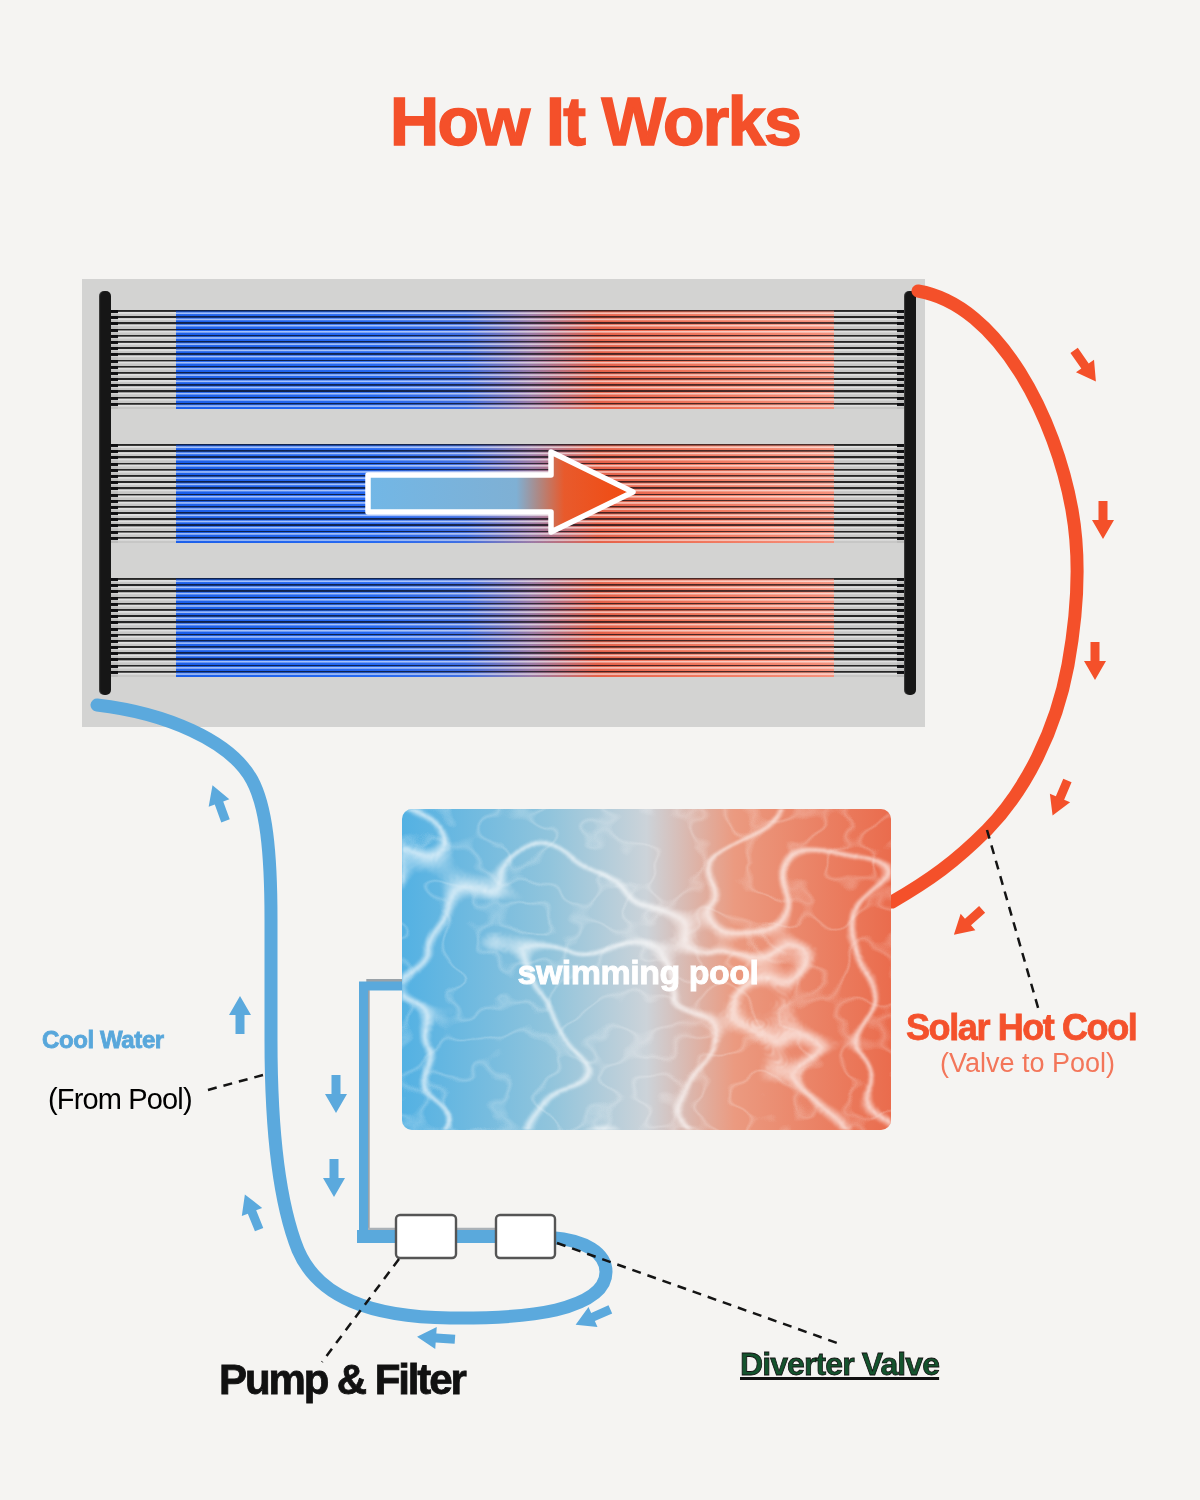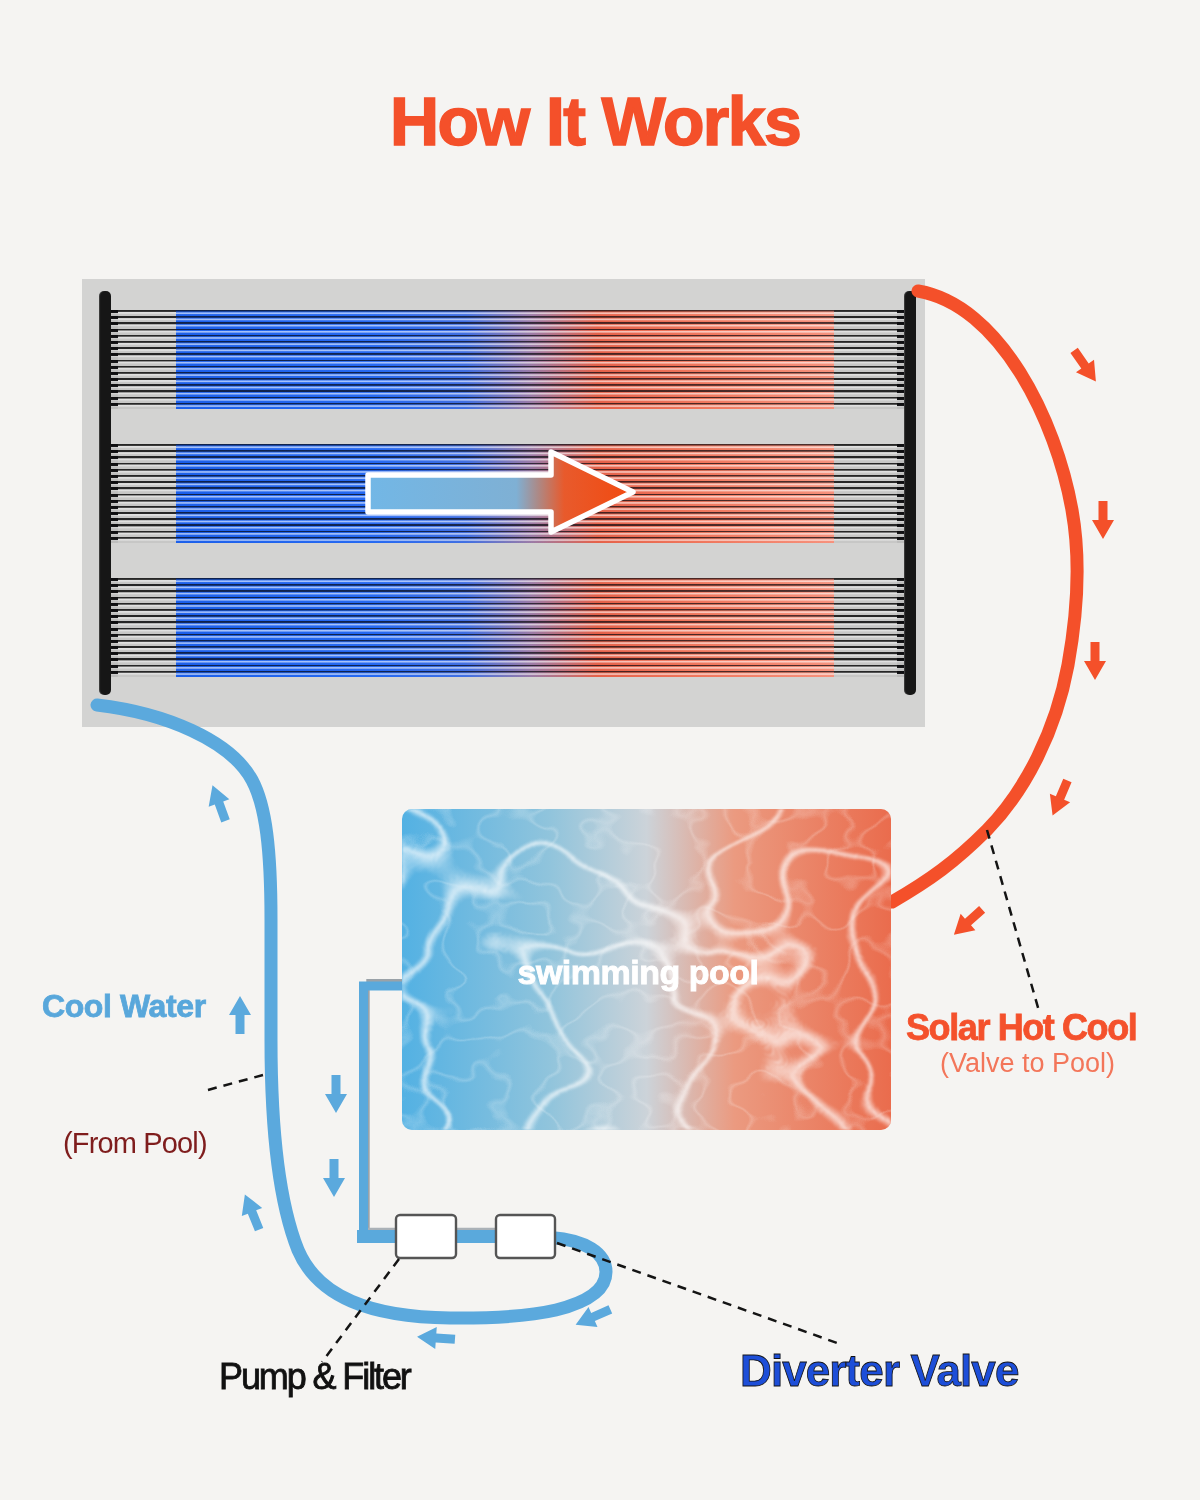--- a/index.html
+++ b/index.html
@@ -27,26 +27,26 @@
         rgba(10,10,16,0.0) 6.19px),
      linear-gradient(90deg, #1a5eea 0%, #2468f2 30%, #3f6ee2 44%, #9a7aa6 54%,
         #e56048 64%, #f0765c 80%, #f6917c 100%);}
   #r1{top:310px;} #r2{top:444px;} #r3{top:578px;}
   .dots{top:0;width:7px;height:99px;background:
      repeating-linear-gradient(180deg, rgba(12,12,14,0.95) 0px, rgba(12,12,14,0.95) 3px,
         rgba(150,150,150,0.2) 3px, rgba(150,150,150,0.2) 6.19px);}
   .dotl{left:0;} .dotr{left:786px;}
   
   .lbl{white-space:nowrap;}
-  #coolw{left:42px;top:988px;font-size:32px;font-weight:bold;color:#58a7db;-webkit-text-stroke:0.8px #58a7db;letter-spacing:-0.4px;}
-  #frompool{left:63px;top:1083px;font-size:29px;color:#7f1d1d;letter-spacing:-0.85px;margin-top:44px;}
+  #coolw{left:42px;top:1026px;font-size:24px;font-weight:bold;color:#58a7db;-webkit-text-stroke:0.8px #58a7db;letter-spacing:-0.4px;}
+  #frompool{left:48px;top:1083px;font-size:29px;color:#000000;letter-spacing:-0.85px;}
   #solarhw{left:906px;top:1007px;font-size:36px;font-weight:bold;color:#f4512c;letter-spacing:-1.4px;-webkit-text-stroke:0.8px #f4512c;}
   #returnp{left:940px;top:1048px;font-size:27px;color:#f3765a;}
-  #pumpf{left:219px;top:1356px;font-size:36px;font-weight:normal;color:#111;letter-spacing:-2.1px;-webkit-text-stroke:0.8px #111;}
-  #divv{left:740px;top:1346px;font-size:44px;font-weight:bold;color:#1d4ed8;letter-spacing:-0.9px;-webkit-text-stroke:0.8px #111;}
+  #pumpf{left:219px;top:1356px;font-size:42px;font-weight:bold;color:#111;letter-spacing:-2.1px;-webkit-text-stroke:0.8px #111;}
+  #divv{left:740px;top:1346px;font-size:32px;font-weight:bold;color:#14532d;letter-spacing:-0.9px;text-decoration:underline;-webkit-text-stroke:0.8px #111;}
 </style>
 </head>
 <body>
   <div class="abs" id="pbox"></div>
   <div class="abs row" id="r1">
     <div class="abs grayz gl"></div>
     <div class="abs tube"></div>
     <div class="abs grayz gr"></div>
     <div class="abs dots dotl"></div>
     <div class="abs dots dotr"></div>

